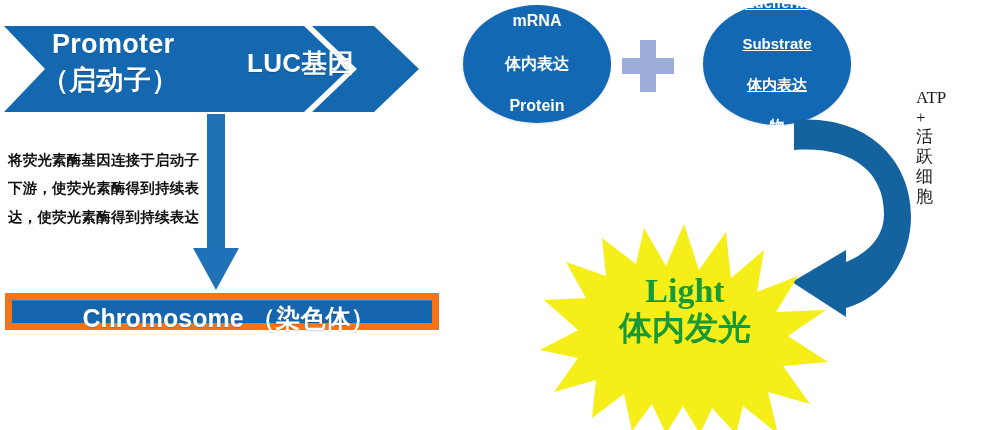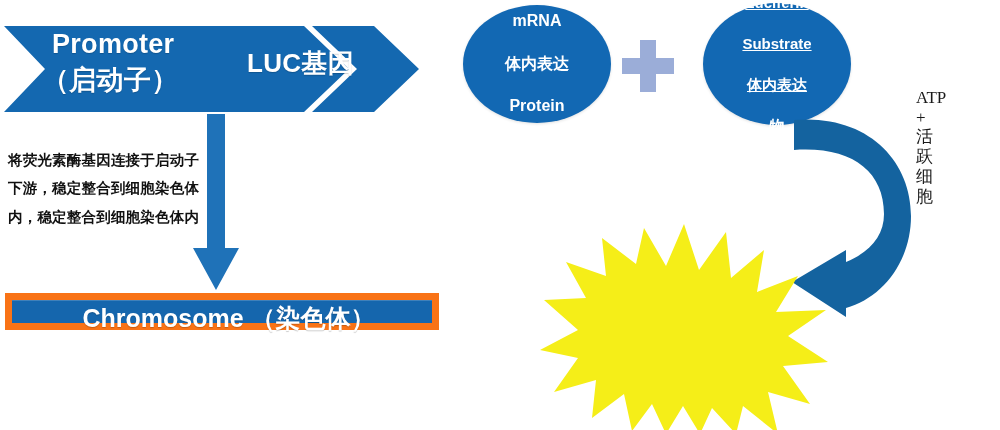--- a/index.html
+++ b/index.html
@@ -94,21 +94,21 @@
   <div class="banner-label" id="promoter-en">Promoter</div>
   <div class="banner-label" id="luc-label">LUC基因</div>
   <div class="banner-label" id="promoter-cn">（启动子）</div>
 
   <div id="down-arrow">
     <svg width="46" height="176" viewBox="0 0 46 176" xmlns="http://www.w3.org/2000/svg">
       <path d="M14,0 L32,0 L32,134 L46,134 L23,176 L0,134 L14,134 Z" fill="#1f72b8"></path>
     </svg>
   </div>
 
-  <div id="description">将荧光素酶基因连接于启动子下游，稳定整合到细胞染色体内，稳定整合到细胞染色体内</div>
+  <div id="description">将荧光素酶基因连接于启动子下游，使荧光素酶得到持续表达，使荧光素酶得到持续表达</div>
 
   <div id="chromosome-bar">
     <div id="chromosome-label">Chromosome （染色体）</div>
   </div>
 
   <div class="bubble" id="bubble-mrna">
     <span>mRNA</span>
     <span>体内表达</span>
     <span>Protein</span>
   </div>
@@ -152,14 +152,18 @@
   <div id="light-burst">
     <svg width="288" height="212" viewBox="0 0 288 212" xmlns="http://www.w3.org/2000/svg">
       <polygon fill="#f5ee18" points="
         144,2 159,48 186,10 191,56 224,28 217,70 258,54 236,90
         286,88 248,114 288,140 243,144 270,182 228,170 238,212
         203,184 196,212 172,186 160,212 143,184 126,212 112,182
         92,209 84,172 52,196 56,158 14,170 38,136 0,128 38,108
         4,78 46,76 26,40 66,54 62,16 96,42 104,6 126,44"></polygon>
     </svg>
   </div>
+  <div id="light-labels">
+    <div id="light-en">Light</div>
+    <div id="light-cn">体内发光</div>
+  </div>
 
 </div>
 
 </body></html>

